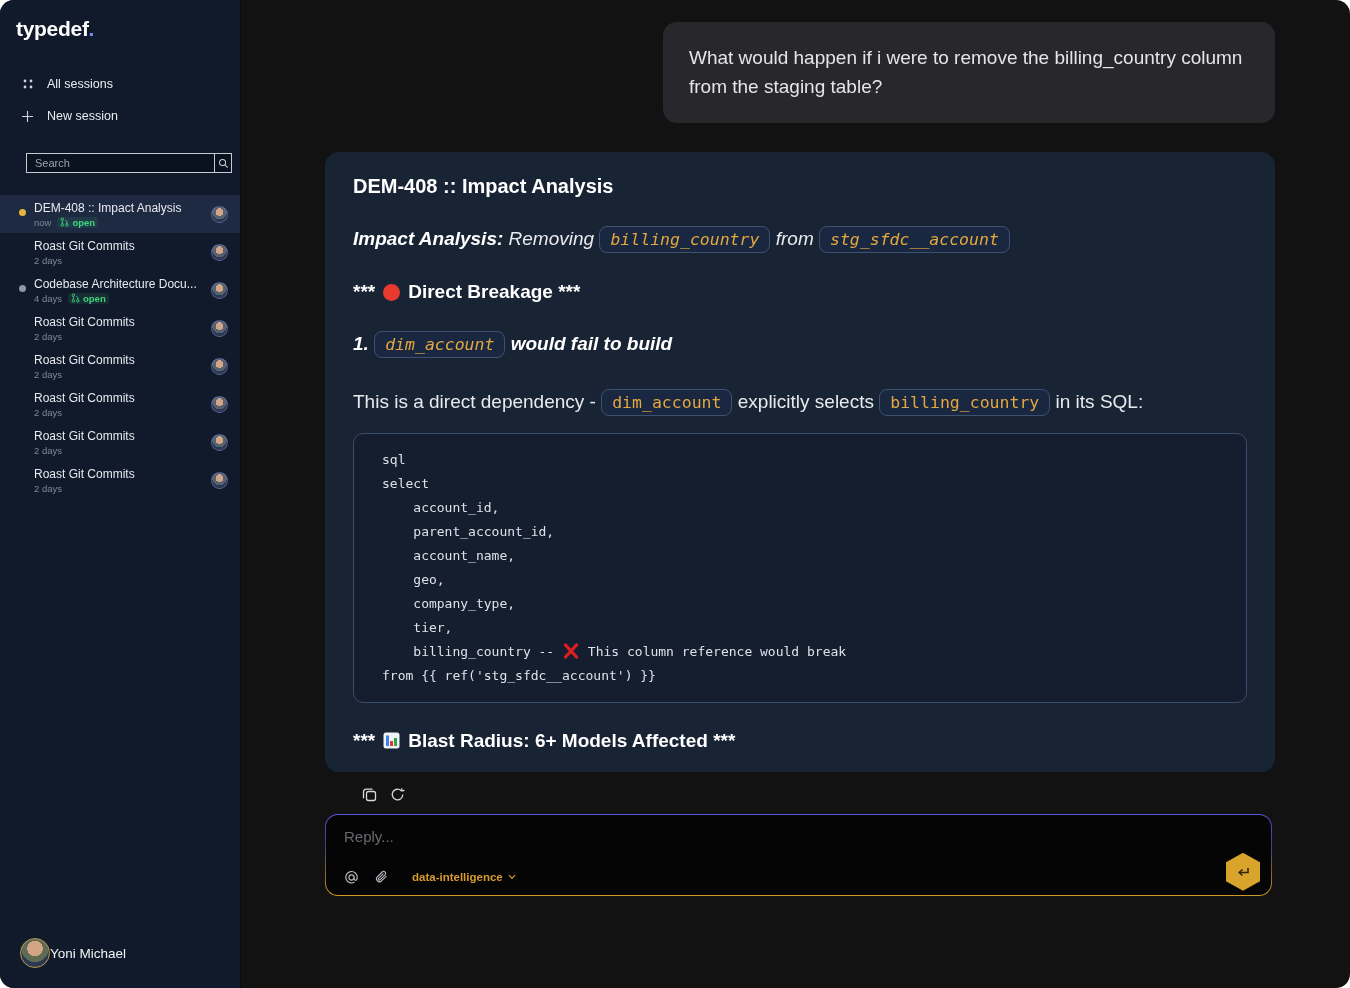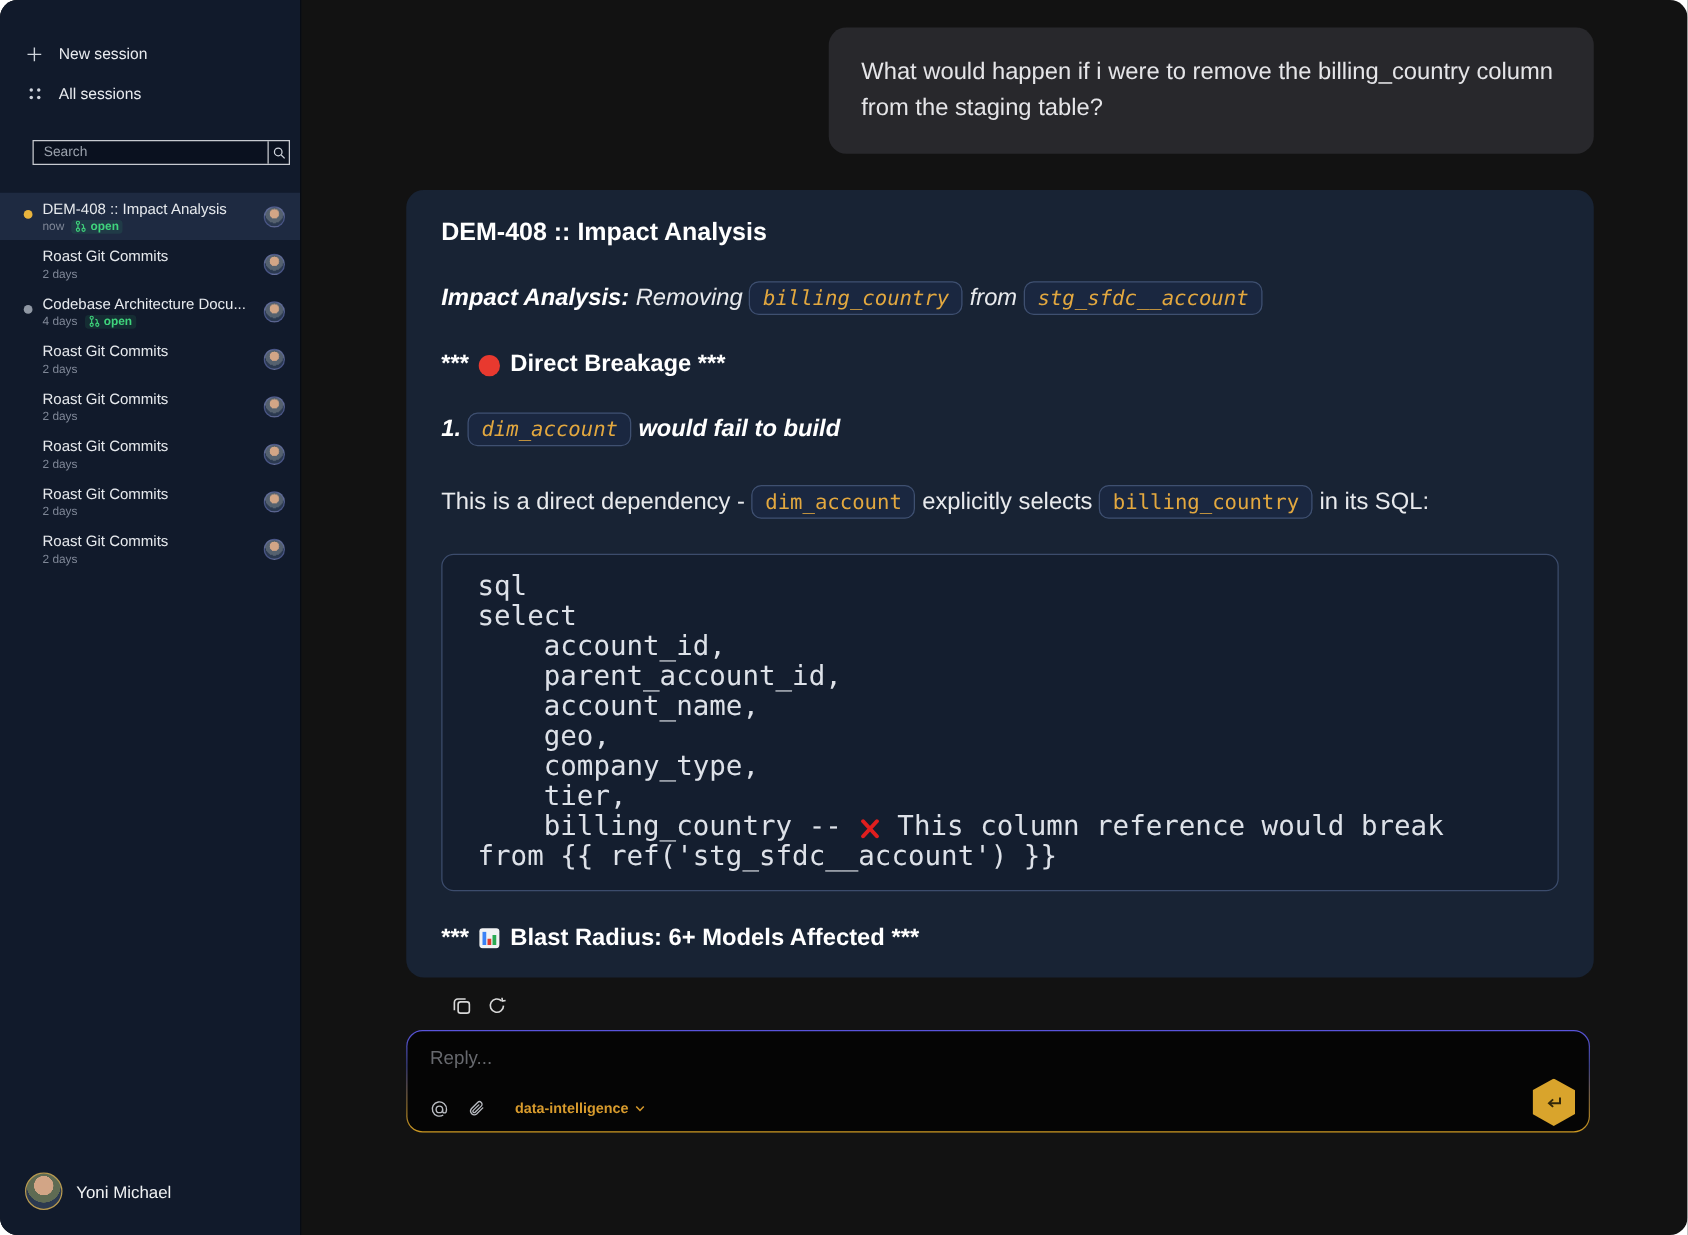--- a/index.html
+++ b/index.html
@@ -23,38 +23,38 @@
   .s-dot { position:absolute; left:19px; top:14px; width:7px; height:7px; border-radius:50%; }
   .s-dot.yellow { background:#e9b43d; }
   .s-dot.gray { background:#8f97a3; }
   .session-main { flex:1; min-width:0; }
   .session-title { font-size:12px; color:#e7eaee; white-space:nowrap; overflow:hidden; }
   .session-meta { display:flex; align-items:center; gap:6px; margin-top:2px; font-size:9.5px; color:#7f8797; }
   .open-badge { display:inline-flex; align-items:center; gap:3px; color:#3fd57c; font-weight:bold; font-size:9.5px; background:rgba(63,213,124,.10); border-radius:3px; padding:0 3px;text-align:center; }
   .avatar-sm { width:17px; height:17px; border-radius:50%; flex-shrink:0;
     background:radial-gradient(circle at 50% 34%, #d2a586 0 31%, #55616f 32% 58%, #2b3950 59% 100%);
     border:1px solid rgba(110,120,200,.45); }
-  .sidebar-user { margin-top:auto; display:flex; align-items:center; gap:11px; padding:14px 16px 20px 20px; cursor:pointer; }
+  .sidebar-user { margin-top:auto; display:flex; align-items:center; padding:14px 16px 20px 20px; cursor:pointer; }
   .avatar-lg { width:30px; height:30px; border-radius:50%; flex-shrink:0;
     background:radial-gradient(circle at 50% 34%, #d2a586 0 33%, #5f6b53 34% 58%, #2b3950 59% 100%);
     border:1.5px solid #b89a50; }
   .user-name { font-size:13.5px; color:#f0f2f4; }
 
   
   .main { flex:1; min-width:0; padding:22px 75px 0 84px; display:flex; flex-direction:column; }
   .user-bubble { align-self:flex-end; width:612px; background:#28282c; border-radius:14px; padding:22px 26px; color:#e5e5e8; font-size:19px; line-height:28.5px; }
   .assistant-card { margin-top:29px; width:950px; background:#182334; border-radius:14px; padding:23px 28px 20px 28px; color:#e8eaed; }
   .card-title { font-size:20px; font-weight:bold; color:#ffffff; }
   .impact-line, .point-line { margin-top:26px; font-size:19px; line-height:1.6;font-style:italic; }
   .bold { font-weight:bold; color:#fff; }
   .code-pill { font-family:"DejaVu Sans Mono", monospace; font-size:16.5px; color:#e3a83f; background:#1a2740; border:1px solid #3f5070; border-radius:8px; padding:3px 10px; white-space:nowrap; }
   .heading-line { margin-top:27px; font-size:19px; font-weight:bold; color:#fff; display:flex; align-items:center; gap:8px; }
   .red-circle { width:17px; height:17px; border-radius:50%; background:#e8392f; display:inline-block; flex-shrink:0; }
   .para { margin-top:24px; font-size:19px; line-height:36px; }
-  .code-block { margin-top:23px; background:#141e2f; border:1px solid #3c4c6c; border-radius:10px; padding:14px 28px; font-family:"DejaVu Sans Mono", monospace; font-size:22px; line-height:24px; color:#dde1e8; white-space:pre; overflow:hidden; }
+  .code-block { margin-top:12px; background:#141e2f; border:1px solid #3c4c6c; border-radius:10px; padding:14px 28px; font-family:"DejaVu Sans Mono", monospace; font-size:13px; line-height:24px; color:#dde1e8; white-space:pre; overflow:hidden; }
   .code-block svg { vertical-align:-3px; }
   .msg-actions { margin-top:14px; margin-left:36px; display:flex; align-items:center; gap:11px; }
   .icon-btn { background:none; border:none; padding:0; cursor:pointer; color:#d9d9d9; display:inline-flex; }
 
   .reply-outer { margin-top:11px; width:947px; border-radius:13px; padding:1px;
     background:linear-gradient(180deg,#5a55dd 0%, #3b4085 35%, #8a6a2a 75%, #cf9a22 100%); }
   .reply-inner { position:relative; background:#050505; border-radius:12px; height:80px; padding:13px 18px 8px 18px; display:flex; flex-direction:column; }
   .reply-inner input { background:transparent; border:none; outline:none; color:#e8e8e8; font-size:15px; width:820px; font-family:"Liberation Sans", sans-serif; }
   .reply-inner input::placeholder { color:#67696e; }
   .reply-toolbar { margin-top:auto; display:flex; align-items:center; gap:15px; padding-bottom:2px; }
@@ -63,40 +63,41 @@
   .send-btn { position:absolute; right:11px; bottom:4px; width:34px; height:38px; border:none; cursor:pointer;
     clip-path:polygon(50% 0,100% 25%,100% 75%,50% 100%,0 75%,0 25%); background:#d9a42c;
     display:flex; align-items:center; justify-content:center; color:#32270a; }
 </style>
 </head>
 <body>
 
 <div class="app">
 
   <aside class="sidebar">
+    <div class="logo"><span>typedef</span><span class="logo-dot">.</span></div>
 
     <div class="nav">
-      <div class="nav-item">
-        <span class="nav-icon">
-          <svg width="13" height="13" viewBox="0 0 13 13">
-              <path d="M6.5 1v11M1 6.5h11" stroke="currentColor" stroke-width="1.1" fill="none"></path>
-            </svg>
-        </span>
-        <span>New session</span>
-      </div>
       <div class="nav-item">
         <span class="nav-icon">
           <svg width="12" height="12" viewBox="0 0 12 12">
               <circle cx="3" cy="3" r="1.4" fill="currentColor"></circle>
               <circle cx="9" cy="3" r="1.4" fill="currentColor"></circle>
               <circle cx="3" cy="9" r="1.4" fill="currentColor"></circle>
               <circle cx="9" cy="9" r="1.4" fill="currentColor"></circle>
             </svg>
         </span>
         <span>All sessions</span>
+      </div>
+      <div class="nav-item">
+        <span class="nav-icon">
+          <svg width="13" height="13" viewBox="0 0 13 13">
+              <path d="M6.5 1v11M1 6.5h11" stroke="currentColor" stroke-width="1.1" fill="none"></path>
+            </svg>
+        </span>
+        <span>New session</span>
       </div>
     </div>
 
     <div class="search-box">
       <input type="text" placeholder="Search" style="">
       <span class="search-icon-cell">
         <svg width="11" height="11" viewBox="0 0 12 12">
             <circle cx="5" cy="5" r="3.3" stroke="#cfd4dc" stroke-width="1.1" fill="none"></circle>
             <path d="M7.6 7.6L10.6 10.6" stroke="#cfd4dc" stroke-width="1.1"></path>
           </svg>

